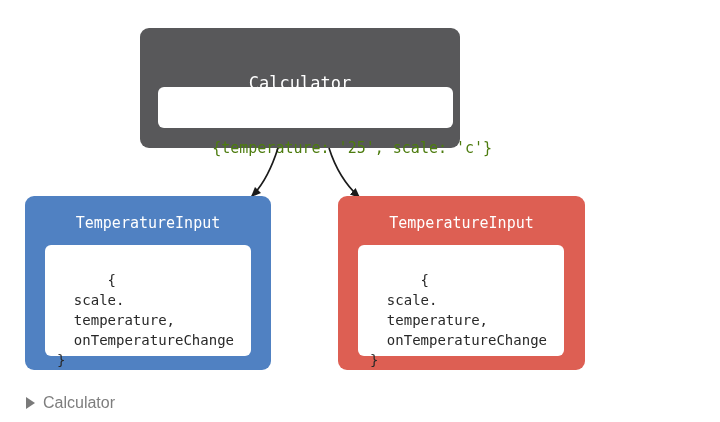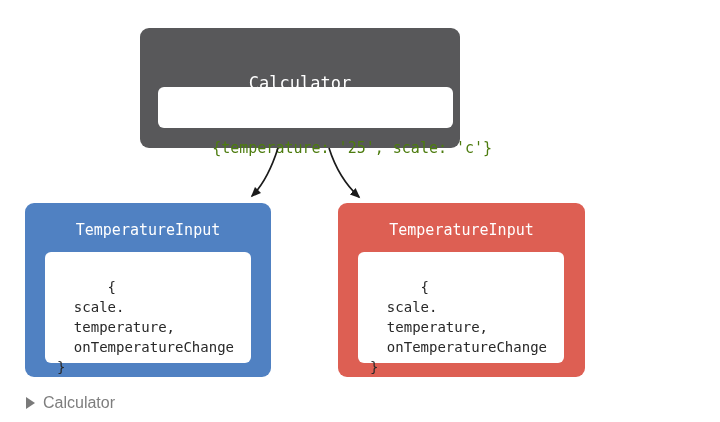--- a/index.html
+++ b/index.html
@@ -18,21 +18,21 @@
     position: absolute; left: 0; top: 45px; width: 100%;
     text-align: center; color: #ffffff; font-size: 17px; line-height: 20px;
   }
   .node-root .node-body {
     position: absolute; left: 18px; top: 59px; width: 295px; height: 41px;
     background: #ffffff; border-radius: 6px;
     color: #4d7c0f; font-size: 15px; line-height: 41px; text-align: center;
     white-space: pre;
   }
 
-  .node-child { top: 203px; width: 246px; height: 174px; padding-left: 20px; }
+  .node-child { top: 196px; width: 246px; height: 174px; padding-left: 20px; }
   .node-blue { left: 25px; background: #5081c2; }
   .node-red  { left: 338px; background: #dd5f53; width: 247px; }
   .node-child .node-title {
     position: absolute; left: 0; top: 17px; width: 100%;
     text-align: center; color: #ffffff; font-size: 15px; line-height: 20px;
   }
   .node-child .node-body {
     position: absolute; left: 20px; top: 49px; width: 206px; height: 111px;
     background: #ffffff; border-radius: 6px; box-sizing: border-box;
     padding: 5px 0 0 12px;

